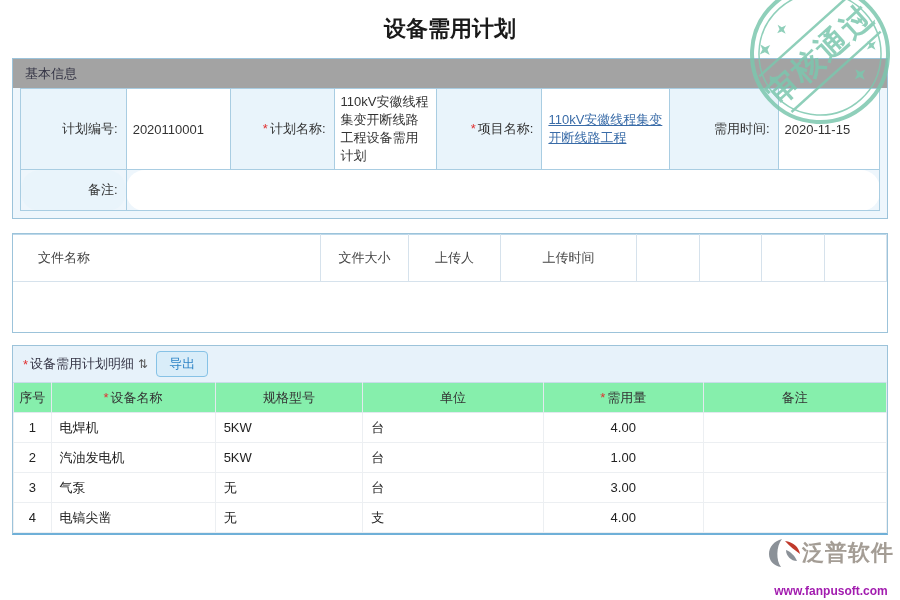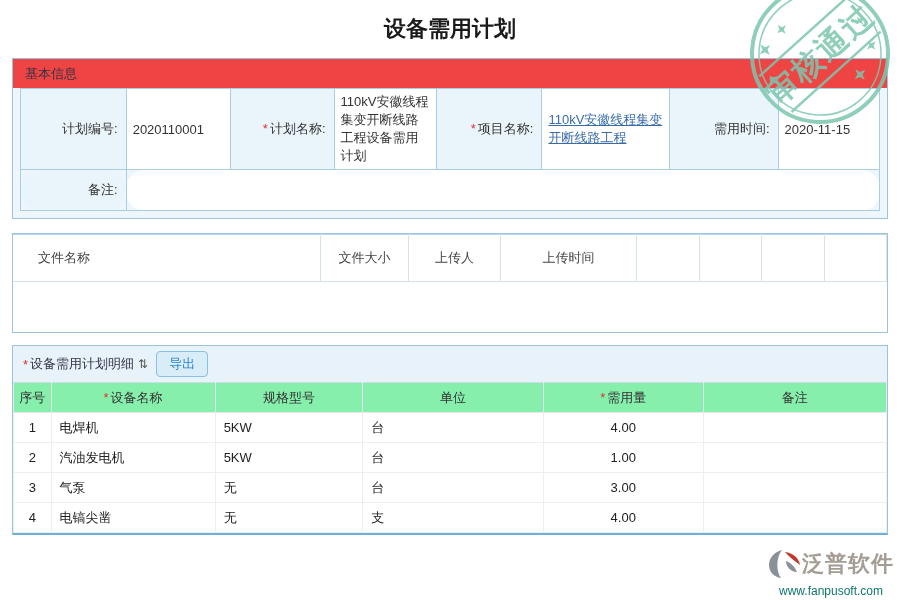--- a/index.html
+++ b/index.html
@@ -4,21 +4,21 @@
 <style>
   html,body{margin:0;padding:0;background:#fff;}
   body{width:900px;height:600px;overflow:hidden;position:relative;
        font-family:"Liberation Sans","DejaVu Sans",sans-serif;color:#333;font-size:13px;}
   .page{position:relative;width:900px;height:600px;overflow:hidden;}
 
   .title{height:58px;line-height:58px;text-align:center;font-size:22px;font-weight:bold;
          color:#1a1a1a;margin:0;}
 
   .panel{margin:0 12px;border:1px solid #9cc3da;background:#eef6fc;}
-  .section-header{padding:6px 12px 5px;font-size:13px;color:#334;background:#ef4444;}
+  .section-header{padding:6px 12px 5px;font-size:13px;color:#334;background:#a3a3a3;}
 
   
   .basic-table{width:calc(100% - 14px);margin:0 7px 7px;border-collapse:collapse;table-layout:fixed;}
   .basic-table td{border:1px solid #a9cde2;font-size:13px;vertical-align:middle;}
   .basic-table .lbl{background:#e9f4fb;text-align:right;padding:4px 8px 4px 2px;color:#333;}
   .basic-table .val{background:#fff;text-align:left;padding:4px 6px;margin-left:32px;}
   .r1 td{height:64px;}
   .r2 td{height:30px;}
   .r3 td{height:32px;border-radius:19px;}
   .req{color:#e03131;margin-right:2px;}
@@ -50,21 +50,21 @@
 
   
   .stamp{position:absolute;top:-24px;right:2px;width:156px;height:156px;z-index:5;
          opacity:.85;pointer-events:none;}
   .stamp text{font-weight:bold;font-family:"Liberation Sans","DejaVu Sans",sans-serif;}
 
   
   .footer-logo{position:absolute;right:6px;bottom:2px;z-index:6;text-align:center;}
   .footer-row{display:flex;align-items:center;justify-content:flex-end;}
   .brand-text{font-size:22px;font-weight:bold;color:#a49d95;letter-spacing:1px;line-height:22px;}
-  .brand-url{font-size:12px;color:#0f766e;margin-top:5px;}
+  .brand-url{font-size:12px;color:#a21caf;margin-top:16px;font-weight:bold;}
   .spacer14{height:14px;} .spacer12{height:12px;}
 </style>
 </head>
 <body>
 
 <div class="page">
 
   <h1 class="title">设备需用计划</h1>
 
   <svg class="stamp" viewBox="-78 -78 156 156">

